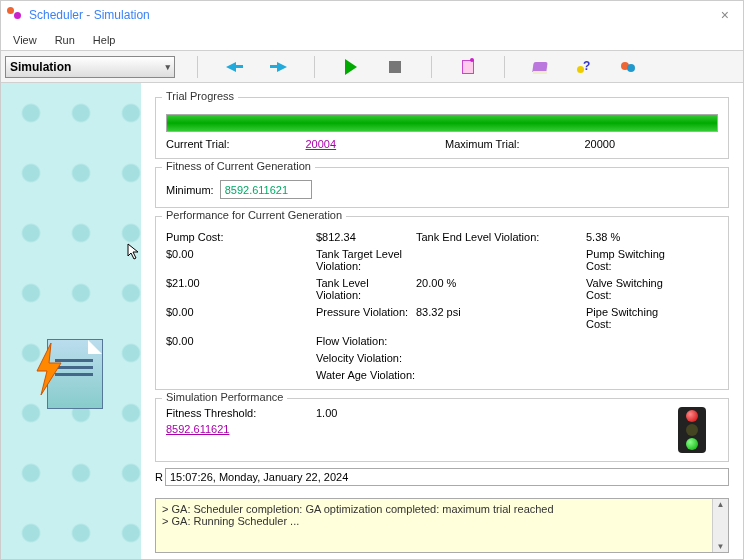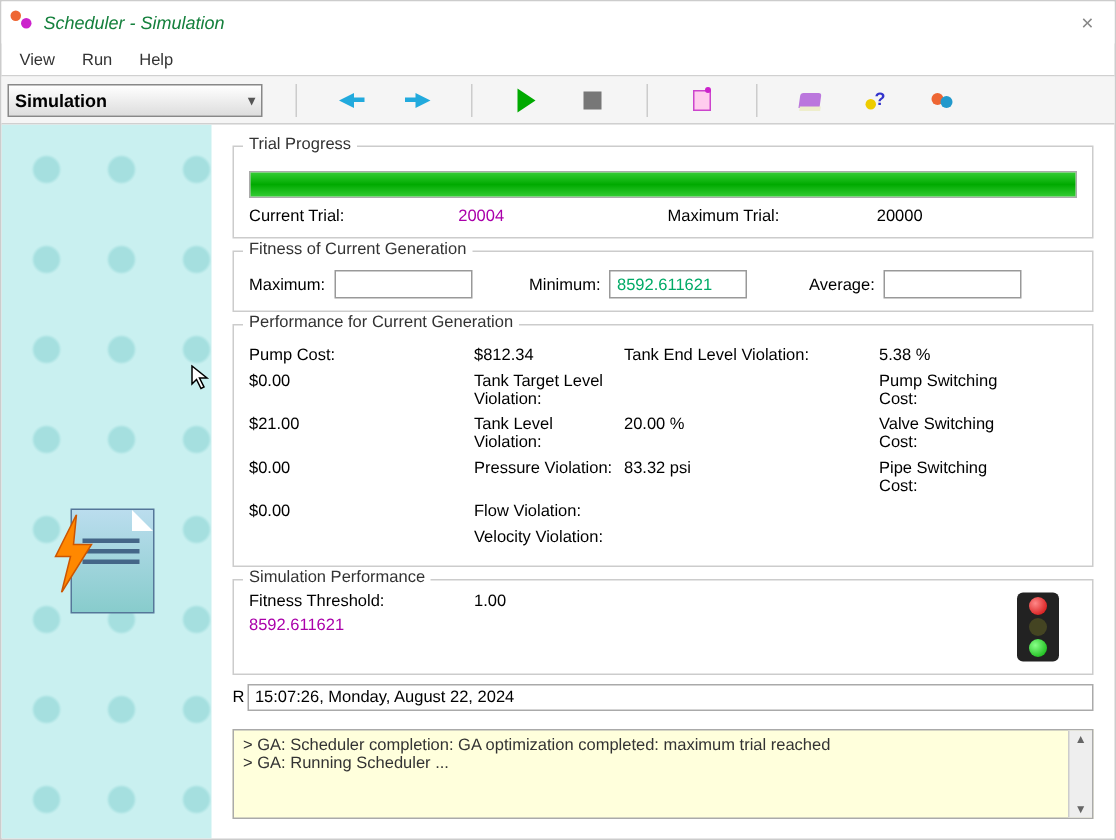--- a/index.html
+++ b/index.html
@@ -2,21 +2,21 @@
 <html><head>
 <meta charset="utf-8">
 <style>
 * { box-sizing: border-box; margin: 0; padding: 0; font-family: Tahoma, "Segoe UI", sans-serif; }
 body { width: 744px; height: 560px; background: #fff; font-size: 11px; color: #000; }
 .window { width: 100%; height: 100%; display: flex; flex-direction: column; border: 1px solid #ccc; }
 .titlebar { height: 28px; display: flex; align-items: center; padding: 0 6px; background: #fff; }
 .titlebar-icon { width: 16px; height: 16px; margin-right: 6px; position: relative; }
 .titlebar-icon .g1 { position:absolute; width:7px; height:7px; border-radius:50%; background:#e63; top:0; left:0;}
 .titlebar-icon .g2 { position:absolute; width:7px; height:7px; border-radius:50%; background:#c2c; top:5px; left:7px;}
-.titlebar-title { flex: 1; font-size: 12px; color: #15803d; font-style: italic; }
+.titlebar-title { flex: 1; font-size: 12px; color: #3b82f6; }
 .titlebar-close { font-size: 14px; color: #888; padding: 0 8px; cursor: default; }
 .menubar { height: 22px; display: flex; align-items: center; padding: 0 4px; gap: 2px; border-bottom: 1px solid #d0d0d0;}
 .menubar span { padding: 2px 8px; color: #333; font-size: 11px; }
 .toolbar { height: 32px; display: flex; align-items: center; padding: 2px 4px; gap: 16px; background: #f5f5f5; border-bottom: 1px solid #d0d0d0;}
 .sim-select { width: 170px; height: 22px; border: 1px solid #888; background: linear-gradient(#fff,#ddd); font-weight: bold; font-size: 12px; padding: 0 4px; display:flex; align-items:center; justify-content:space-between; }
 .sim-select::after { content:"▾"; font-size:9px; color:#555;}
 .tb-sep { width: 1px; height: 22px; background: #ccc; margin: 0 6px; }
 .tb-btn { width: 24px; height: 24px; display: flex; align-items: center; justify-content: center; margin: 0 2px; }
 .arrow-l { width:0;height:0;border-top:5px solid transparent;border-bottom:5px solid transparent;border-right:10px solid #2ad;}
 .arrow-l-stem { width:8px;height:3px;background:#2ad; margin-left:-1px;}
@@ -52,21 +52,21 @@
 .bolt svg { width:100%;height:100%;}
 .cursor { position:absolute; top:160px; left:126px; font-size:14px; color:#000; pointer-events:none;}
 .mainpane { flex: 1; padding: 10px 14px 6px 14px; display: flex; flex-direction: column; gap: 4px; overflow:hidden;}
 .groupbox { border: 1px solid #ccc; padding: 8px 10px 8px 10px; position: relative; margin-top:4px;}
 .groupbox > .gb-title { position: absolute; top: -8px; left: 6px; background: #fff; padding: 0 4px; font-size: 11px; color: #333;}
 .progressbar { height: 18px; background: #eee; border: 1px solid #aaa; margin: 8px 0 6px 0; position: relative;}
 .progressfill { height: 100%; background: linear-gradient(#3c3,#0a0,#3c3); width: 100%; }
 .row { display: flex; align-items: center; gap: 6px; font-size: 11px; }
 .col { flex: 1; }
 .label { color: #000; }
-.val-purple { color: #a0a; font-size: 11px;}
+.val-purple { color: #a0a; font-size: 11px; text-decoration: underline;}
 .val-black { color: #000; }
 .fitness-row { display:flex; align-items:center; gap:8px; margin-top:4px;}
 .fitness-row .fcell { display:flex; align-items:center; gap:6px; }
 .fbox { width: 92px; height: 19px; border: 1px solid #999; background:#fff; font-size:11px; display:flex;align-items:center;padding:0 4px; color:#0a6;}
 .perf-grid { display:grid; grid-template-columns: 150px 100px 170px 80px; row-gap: 5px; font-size: 11px; margin-top:6px;}
 .simperf { display:flex; gap: 4px; }
 .simperf-left { flex:1; }
 .simperf-row { display:grid; grid-template-columns: 150px 120px; row-gap:4px; font-size:11px;}
 .traffic { width:28px; margin-right:12px; display:flex; flex-direction:column; align-items:center; background:#222; border-radius:4px; padding:3px; gap:2px;}
 .traffic div { width:12px;height:12px;border-radius:50%;}
@@ -175,30 +175,22 @@
           <div class="col"><span class="val-purple">20004</span></div>
           <div class="col"><span class="label">Maximum Trial:</span></div>
           <div class="col"><span class="val-black">20000</span></div>
         </div>
       </div>
 
       <div class="groupbox">
         <div class="gb-title">Fitness of Current Generation</div>
         <div class="fitness-row">
           <div class="fcell" style="flex:1">
-              <span>Maximum:</span>
-              <div class="fbox"></div>
-            </div>
-          <div class="fcell" style="flex:1">
               <span>Minimum:</span>
               <div class="fbox">8592.611621</div>
-            </div>
-          <div class="fcell" style="flex:1">
-              <span>Average:</span>
-              <div class="fbox"></div>
             </div>
         </div>
       </div>
 
       <div class="groupbox">
         <div class="gb-title">Performance for Current Generation</div>
         <div class="perf-grid">
           <span>Pump Cost:</span>
           <span>$812.34</span>
           <span>Tank End Level Violation:</span>
@@ -223,20 +215,21 @@
           <span>Flow Violation:</span>
           <span></span>
 
           <span></span>
             <span></span>
           <span>Velocity Violation:</span>
           <span></span>
 
           <span></span>
             <span></span>
+          <span>Water Age Violation:</span>
           <span></span>
         </div>
       </div>
 
       <div class="groupbox">
         <div class="gb-title">Simulation Performance</div>
         <div class="simperf">
           <div class="simperf-left">
             <div class="simperf-row">
               <span>Fitness Threshold:</span>
@@ -247,21 +240,21 @@
           <div class="traffic">
             <div class="tl-r"></div>
               <div class="tl-y"></div>
               <div class="tl-g"></div>
           </div>
         </div>
       </div>
 
       <div class="timestamp-row">
         <span class="ts-label">R</span>
-        <div class="timestamp-box">15:07:26, Monday, August 22, 2024</div>
+        <div class="timestamp-box">15:07:26, Monday, January 22, 2024</div>
       </div>
 
       <div class="logbox">
         <div class="logline">GA: Scheduler completion: GA optimization completed: maximum trial reached</div>
         <div class="logline">GA: Running Scheduler ...</div>
         <div class="scroll">
             <span>▲</span>
             <span>▼</span>
           </div>
       </div>

